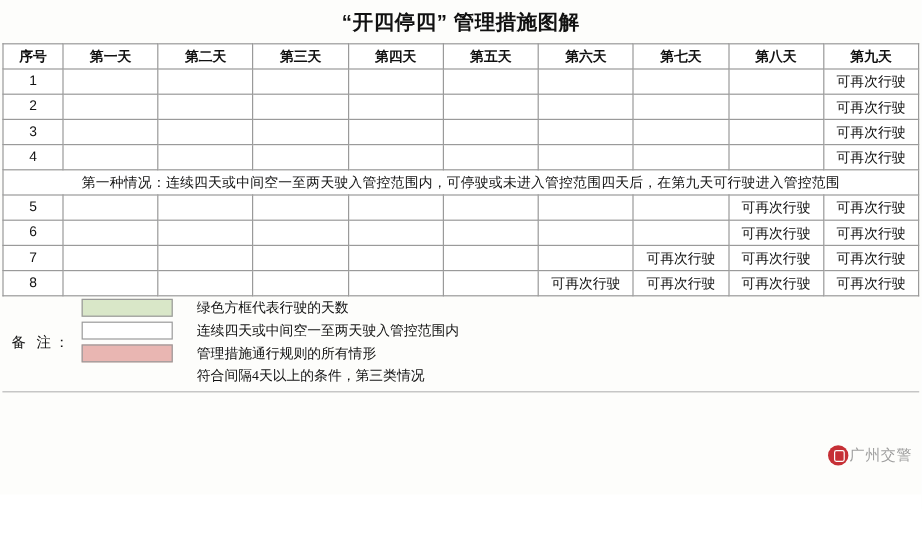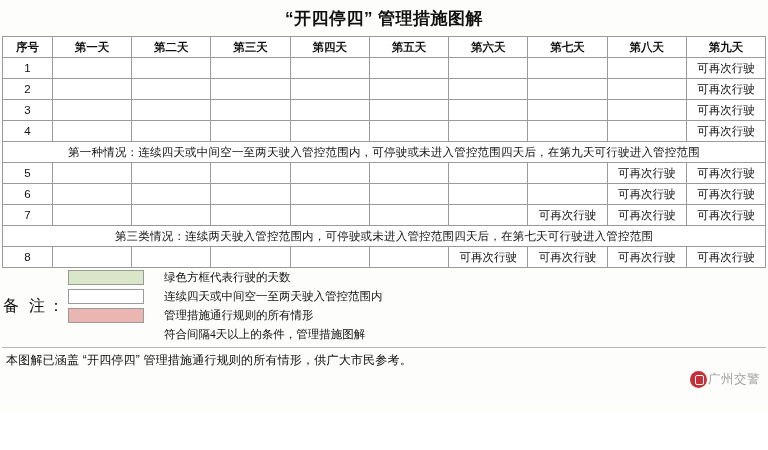--- a/index.html
+++ b/index.html
@@ -71,21 +71,21 @@
     border: none;
     font-size: 11.5px;
     height: 19px;
     vertical-align: middle;
     padding: 0;
     font-family: Liberation Serif, serif;
   }
   .remarks td.rlabel {
     width: 66px;
     text-align: center;
-    font-size: 16px;
+    font-size: 12px;
     letter-spacing: 3px;
   }
   .swatch {
     display: inline-block;
     width: 76px;
     height: 15px;
     border: 1px solid #9a9a9a;
     vertical-align: middle;
     margin-left: 0px;
   }
@@ -238,23 +238,20 @@
           <td class="green"></td>
           <td class="red"></td>
           <td class="red"></td>
           <td class="red"></td>
           <td class="red"></td>
           <td class="grey">可再次行驶</td>
           <td class="grey">可再次行驶</td>
           <td class="grey">可再次行驶</td>
         </tr>
         <tr>
-          <td class="note" colspan="10">第三类情况：连续两天驶入管控范围内，可停驶或未进入管控范围四天后，在第七天可行驶进入管控范围</td>
-        </tr>
-        <tr>
           <td class="idx">8</td>
           <td class="green"></td>
           <td class="red"></td>
           <td class="red"></td>
           <td class="red"></td>
           <td class="red"></td>
           <td class="grey">可再次行驶</td>
           <td class="grey">可再次行驶</td>
           <td class="grey">可再次行驶</td>
           <td class="grey">可再次行驶</td>
@@ -272,25 +269,24 @@
         <tr>
           <td style="width: 96px;"><span class="swatch sw-white"></span></td>
           <td class="rtext">连续四天或中间空一至两天驶入管控范围内</td>
         </tr>
         <tr>
           <td style="width: 96px;"><span class="swatch sw-red"></span></td>
           <td class="rtext">管理措施通行规则的所有情形</td>
         </tr>
         <tr>
           <td style="width: 96px;"><span class="swatch sw-none"></span></td>
-          <td class="rtext">符合间隔4天以上的条件，管理措施图解</td>
+          <td class="rtext">符合间隔4天以上的条件，第三类情况</td>
         </tr>
       </tbody>
   </table>
 
   <div class="sep"></div>
-  <div class="footer-note">本图解已涵盖 “开四停四” 管理措施通行规则的所有情形，供广大市民参考。</div>
 
   <div class="badge">
     <span class="badge-circle"></span>
     <span class="badge-text">广州交警</span>
   </div>
 </div>
 
 </body></html>

